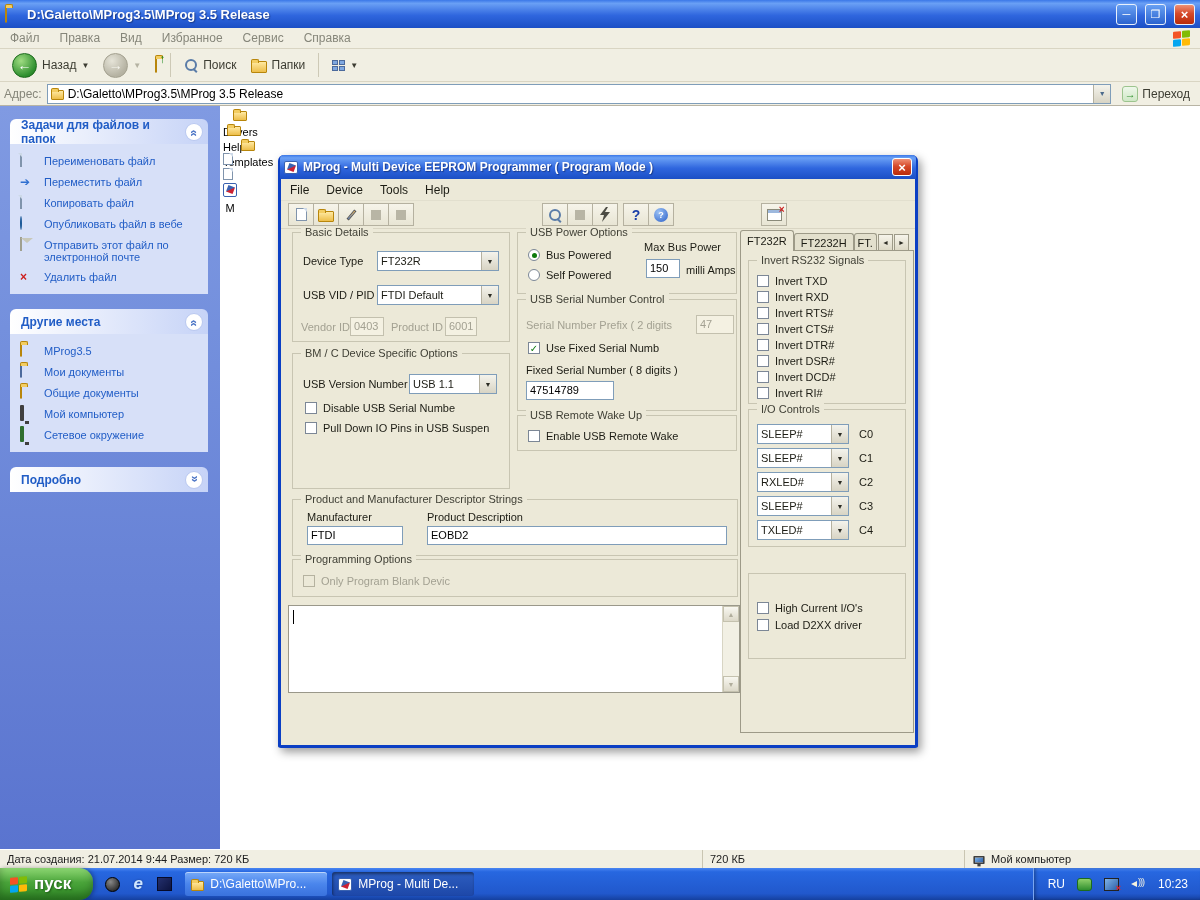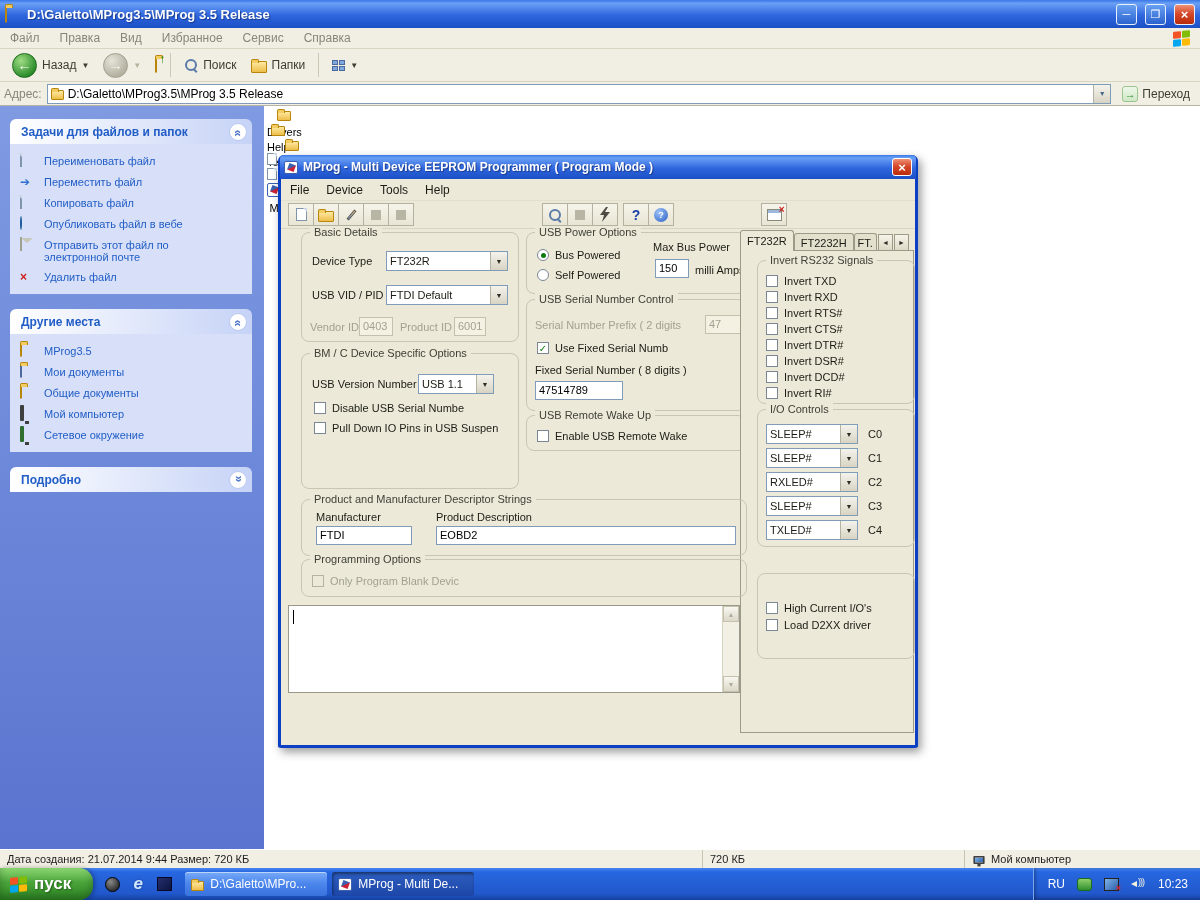--- a/index.html
+++ b/index.html
@@ -36,21 +36,21 @@
   .addrbox { flex:1; height:20px; background:#fff; border:1px solid #7f9db9; display:flex; align-items:center;
     gap:4px; padding-left:3px; color:#000; }
   .addrbox .grow { flex:1; }
   .addrdrop { width:17px; height:18px; background:linear-gradient(180deg,#f4f3ec,#d8d4c4); border-left:1px solid #b5b1a0;
     display:flex; align-items:center; justify-content:center; font-size:7px; color:#4c6a8c; }
   .gobtn { display:flex; align-items:center; gap:4px; padding:0 6px; color:#3c3c32; }
   .goarrow { width:16px; height:16px; border-radius:3px; background:linear-gradient(180deg,#eef7ea,#cfe8c6);
     border:1px solid #9cc48e; color:#2f8f2f; font-weight:bold; font-size:11px; display:flex; align-items:center; justify-content:center; }
 
   .xbody { flex:1; display:flex; overflow:hidden; }
-  .sidebar { width:264px; background:linear-gradient(180deg,#809ae2 0%,#7490dd 30%,#5a74cf 100%);
+  .sidebar { width:220px; background:linear-gradient(180deg,#809ae2 0%,#7490dd 30%,#5a74cf 100%);
     padding:13px 12px 0 10px; }
   .panel { margin-bottom:15px; border-radius:6px 6px 0 0; }
   .phead { height:25px; background:linear-gradient(90deg,#ffffff,#c6d3f7); border-radius:6px 6px 0 0;
     display:flex; align-items:center; justify-content:space-between; padding:0 5px 0 11px;
     color:#215dc6; font-weight:bold; font-size:12px; }
   .chev { width:18px; height:18px; border-radius:50%; background:#fff; border:1px solid #b9c8f0;
     color:#4d76c6; font-size:12px; font-weight:bold; display:flex; align-items:center; justify-content:center; }
   .chev span { display:inline-block; transform:rotate(90deg); letter-spacing:-2px; }
   .chev.down span { transform:rotate(-90deg); }
   .pbody { background:#d7e0f8; padding:10px 6px 10px 10px; font-size:11px; color:#215dc6; }
@@ -109,21 +109,21 @@
     display:flex; align-items:center; justify-content:center; margin-right:-1px; position:relative; }
   .tb .graysq { width:10px; height:10px; background:#b8b5a5; }
   .qmark { color:#1a3fa8; font-weight:bold; font-size:14px; }
   .helpball { width:14px; height:14px; border-radius:50%; background:radial-gradient(circle at 35% 30%,#9cc2f5,#2a5fc8);
     color:#fff; font-size:9px; font-weight:bold; display:flex; align-items:center; justify-content:center; }
   .exitico { position:relative; width:15px; height:12px; background:#fff; border:1px solid #8a8a7a; }
   .exitico::before { content:''; position:absolute; inset:0 0 auto 0; height:3px; background:#9db8dd; }
   .exitico b { position:absolute; right:-4px; top:-6px; color:#cc1f1f; font-size:10px; }
 
   .mbody { position:relative; height:516px; }
-  .grp { position:absolute; border:1px solid #c8c5b2; border-radius:8px;margin-left:9px; }
+  .grp { position:absolute; border:1px solid #c8c5b2; border-radius:0; }
   .grp > .cap { position:absolute; top:-7px; left:8px; background:#ece9d8; padding:0 4px; color:#3f3f35; }
   .lbl { position:absolute; white-space:nowrap; }
   .lbl.dis, .dis { color:#a3a192; }
   .inp { position:absolute; height:19px; background:#fff; border:1px solid #7f9db9; font-size:11px;
     padding:2px 3px; color:#000; white-space:nowrap; overflow:hidden; }
   .inp.dis { background:#f4f1e2; border-color:#c3c0ae; color:#a3a192; }
   .combo { position:absolute; height:20px; border:1px solid #7f9db9; background:#fff; display:flex; }
   .combo .ct { flex:1; padding:3px 3px 0 3px; overflow:hidden; white-space:nowrap; }
   .combo .cb { width:17px; background:linear-gradient(180deg,#f4f3ec,#d8d4c4); border-left:1px solid #b5b1a0;
     display:flex; align-items:center; justify-content:center; font-size:7px; color:#2c2c24; }
@@ -452,21 +452,21 @@
       </span>
       <span class="lbl dis" style="left:8px;top:88px">Vendor ID</span>
       <span class="inp dis" style="left:57px;top:84px;width:34px">0403</span>
       <span class="lbl dis" style="left:98px;top:88px">Product ID</span>
       <span class="inp dis" style="left:152px;top:84px;width:32px">6001</span>
     </div>
 
     <div class="grp" style="left:11px;top:124px;width:218px;height:136px">
       <span class="cap">BM / C Device Specific Options</span>
       <span class="lbl" style="left:10px;top:24px">USB Version Number</span>
-      <span class="combo" style="left:116px;top:20px;width:76px">
+      <span class="combo" style="left:116px;top:20px;width:88px">
         <span class="ct">USB 1.1</span>
         <span class="cb">▼</span>
       </span>
       <span class="ck" style="left:12px;top:48px">
         <span class="ckbox"></span>
           <span>Disable USB Serial Numbe</span>
       </span>
       <span class="ck" style="left:12px;top:68px">
         <span class="ckbox"></span>
           <span>Pull Down IO Pins in USB Suspen</span>

